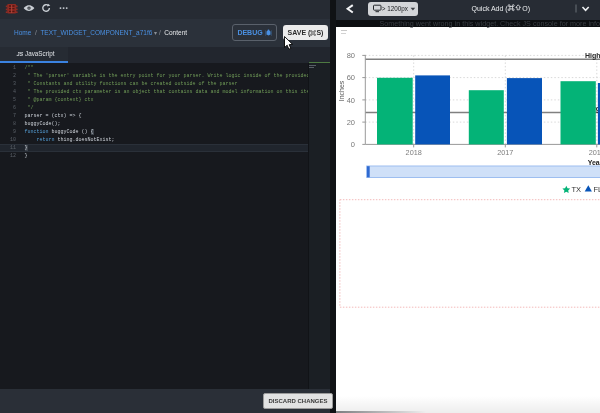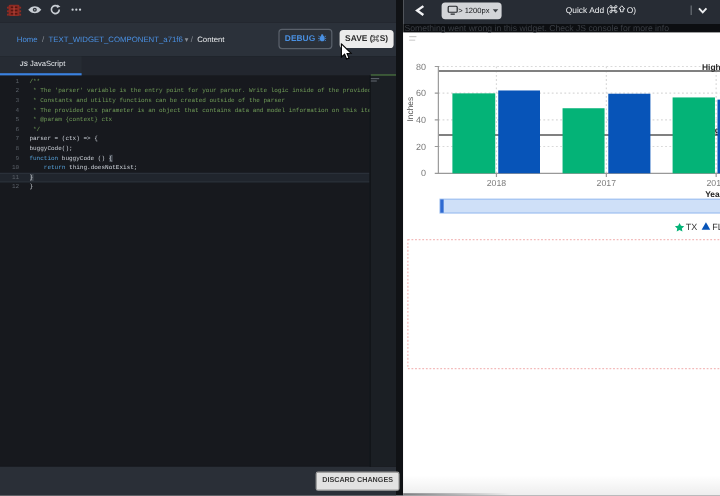--- a/index.html
+++ b/index.html
@@ -12,21 +12,21 @@
 #crumbbar { position:absolute; left:0; top:19px; width:330px; height:28px; background:#2b313a; }
 #tabbar { position:absolute; left:0; top:47px; width:330px; height:16px; background:#22262e; }
 #tab { position:absolute; left:0; top:0; width:68px; height:16px; background:#262b33; border-bottom:2.2px solid #3b82e0; }
 #editor { position:absolute; left:0; top:63px; width:330px; height:325px; background:#17191e; }
 #bottombar { position:absolute; left:0; top:389px; width:330px; height:24px; background:#2a2f37; }
 
 #divider { position:absolute; left:330px; top:0; width:6px; height:413px; background:#101215; }
 
 #right { position:absolute; left:336px; top:0; width:264px; height:413px; background:#fff; }
 #rheader { position:absolute; left:0; top:0; width:264px; height:19.5px; background:#272c34; z-index:4; }
-#errtext { position:absolute; left:1px; top:19.2px; width:263px; color:#3a3e44; font-size:7.2px; white-space:nowrap; z-index:3; }
+#errtext { position:absolute; left:1px; top:19.2px; width:263px; color:#3a3e44; font-size:7.2px; white-space:nowrap; z-index:3;text-align:right; }
 #blackband { position:absolute; left:0; top:19.5px; width:264px; height:7.5px; background:#0c0e11; z-index:2; }
 
 .t { position:absolute; white-space:nowrap; }
 
 #debugbtn { position:absolute; left:232px; top:24px; width:45px; height:17px; border:1px solid #5a616b; border-radius:3px; color:#4a90e2; font-size:7px; font-weight:bold; line-height:15px; text-align:center; }
 #savebtn { position:absolute; left:283px; top:25px; width:45px; height:15px; background:#ececec; border-radius:3px; color:#2b2b2b; font-size:7px; font-weight:bold; line-height:15px; text-align:center; }
 #discardbtn { position:absolute; left:263px; top:393px; width:70px; height:16px; background:#e2e2e2; border:1px solid #9a9a9a; border-radius:2px; color:#3a3a3a; font-size:6px; font-weight:bold; line-height:15px; text-align:center; z-index:6; }
 
 #code { position:absolute; left:0; top:64px; width:308px; overflow:hidden; font-family:"Liberation Mono",monospace; font-size:5px; line-height:8.02px; white-space:pre; }
 .ln { position:absolute; width:16px; text-align:right; color:#5a6068; }

